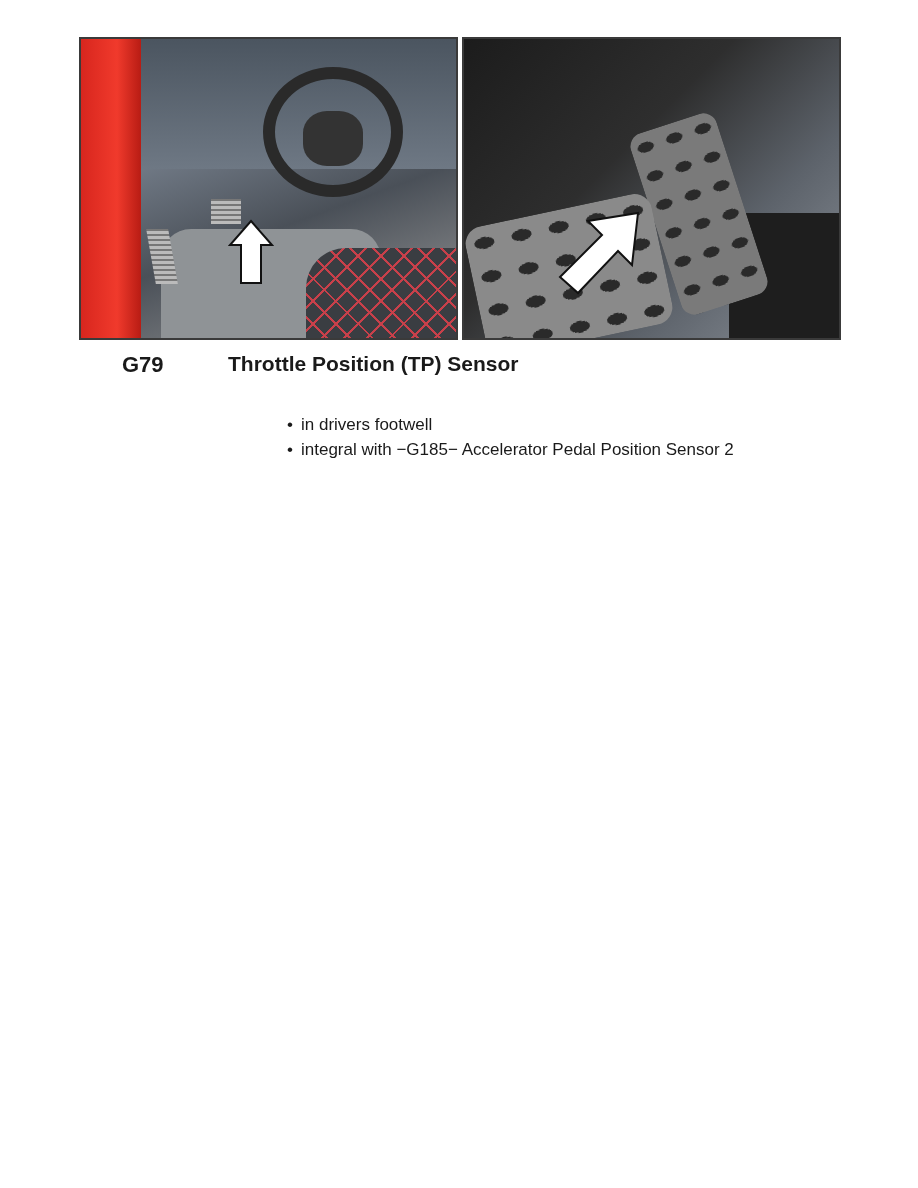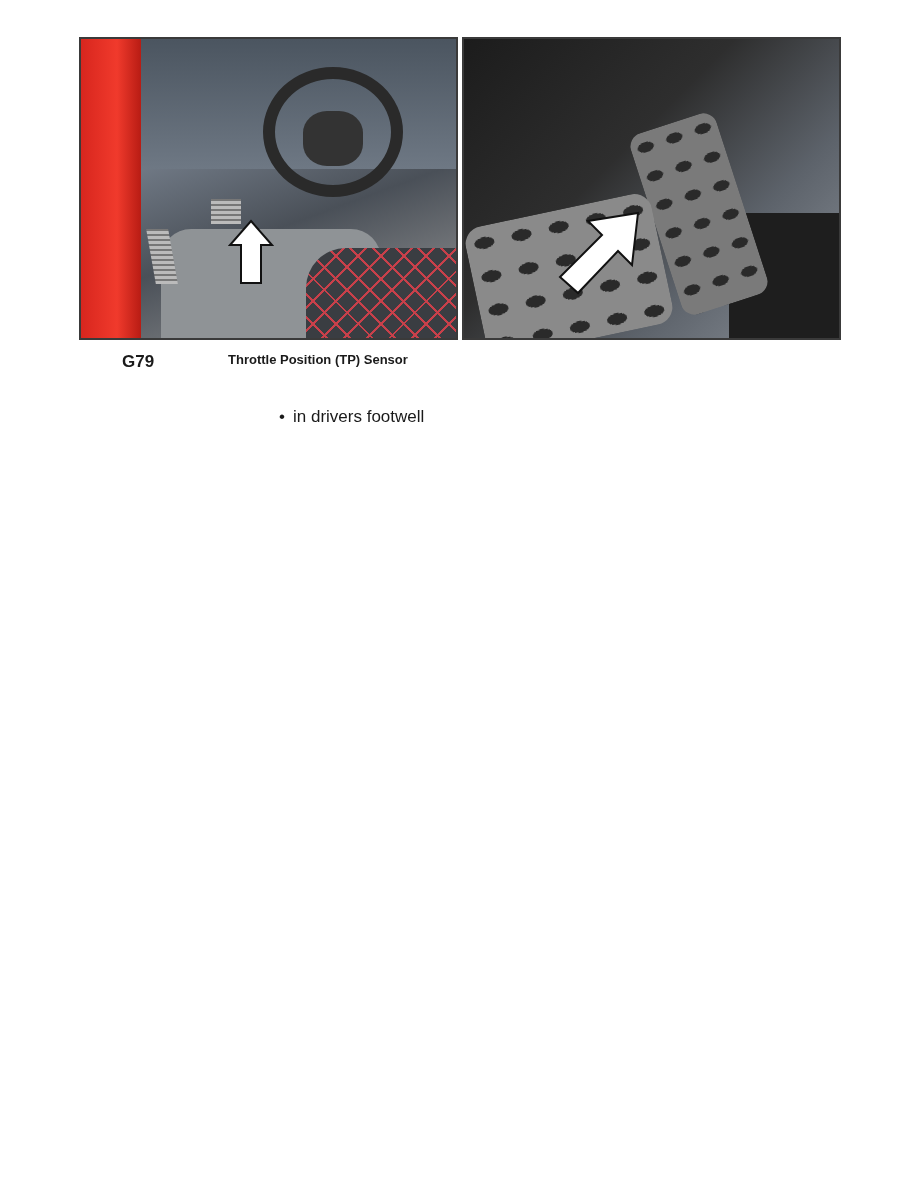--- a/index.html
+++ b/index.html
@@ -18,23 +18,23 @@
             repeating-linear-gradient(-45deg, transparent 0 14px, #c8404a 14px 16px),
             #3a3d42; border-top-left-radius:40px; }
   .pedal-l { position:absolute; left:70px; top:190px; width:22px; height:55px; background:repeating-linear-gradient(0deg,#bbb 0 3px,#777 3px 5px); transform:skewX(10deg); }
   .pedal-r { position:absolute; left:130px; top:160px; width:30px; height:25px; background:repeating-linear-gradient(0deg,#bbb 0 3px,#777 3px 5px); }
   .pedal-big { position:absolute; left:10px; top:170px; width:190px; height:133px; background:#8a8a8a; border-radius:18px; transform:rotate(-12deg);
                background-image:radial-gradient(ellipse 14px 8px, #2a2a2a 70%, transparent 72%); background-size:38px 34px; }
   .pedal-acc { position:absolute; left:190px; top:80px; width:90px; height:190px; background:#7a7a7a; border-radius:14px; transform:rotate(-18deg);
                background-image:radial-gradient(ellipse 12px 7px, #2a2a2a 70%, transparent 72%); background-size:30px 30px; }
   .carpet { position:absolute; right:0; bottom:0; width:110px; height:125px; background:#1e1e1e; }
   svg.arrow { position:absolute; }
-  .code { position:absolute; left:122px; top:352px; font-weight:bold; font-size:17px; }
-  .title { position:absolute; left:228px; top:352px; font-weight:bold; font-size:13px; }
-  ul.bullets { position:absolute; left:279px; top:404px; margin:0; padding:0; list-style:none; font-size:17px; line-height:25px; width:480px; }
+  .code { position:absolute; left:122px; top:352px; font-weight:bold; font-size:22px; }
+  .title { position:absolute; left:228px; top:352px; font-weight:bold; font-size:21px; }
+  ul.bullets { position:absolute; left:279px; top:404px; margin:8px; padding:0; list-style:none; font-size:17px; line-height:25px; width:480px; }
   ul.bullets li { position:relative; padding-left:14px; }
   ul.bullets li::before { content:"•"; position:absolute; left:0; top:0; }
 </style>
 </head>
 <body>
 
 <div class="photo" id="photo-left">
   <div class="door"></div>
   <div class="dash"></div>
   <div class="floor"></div>
@@ -55,13 +55,14 @@
   <svg class="arrow" style="left:88px;top:170px;" width="90" height="90" viewBox="0 0 90 90">
     <polygon points="86,4 80,56 66,42 26,84 8,68 50,26 36,12" fill="#ffffff" stroke="#111" stroke-width="2"></polygon>
   </svg>
 </div>
 
 <div class="code">G79</div>
 <div class="title">Throttle Position (TP) Sensor</div>
 
 <ul class="bullets">
   <li>in drivers footwell</li>
+  <li>integral with −G185− Accelerator Pedal Position Sensor 2</li>
 </ul>
 
 </body></html>

